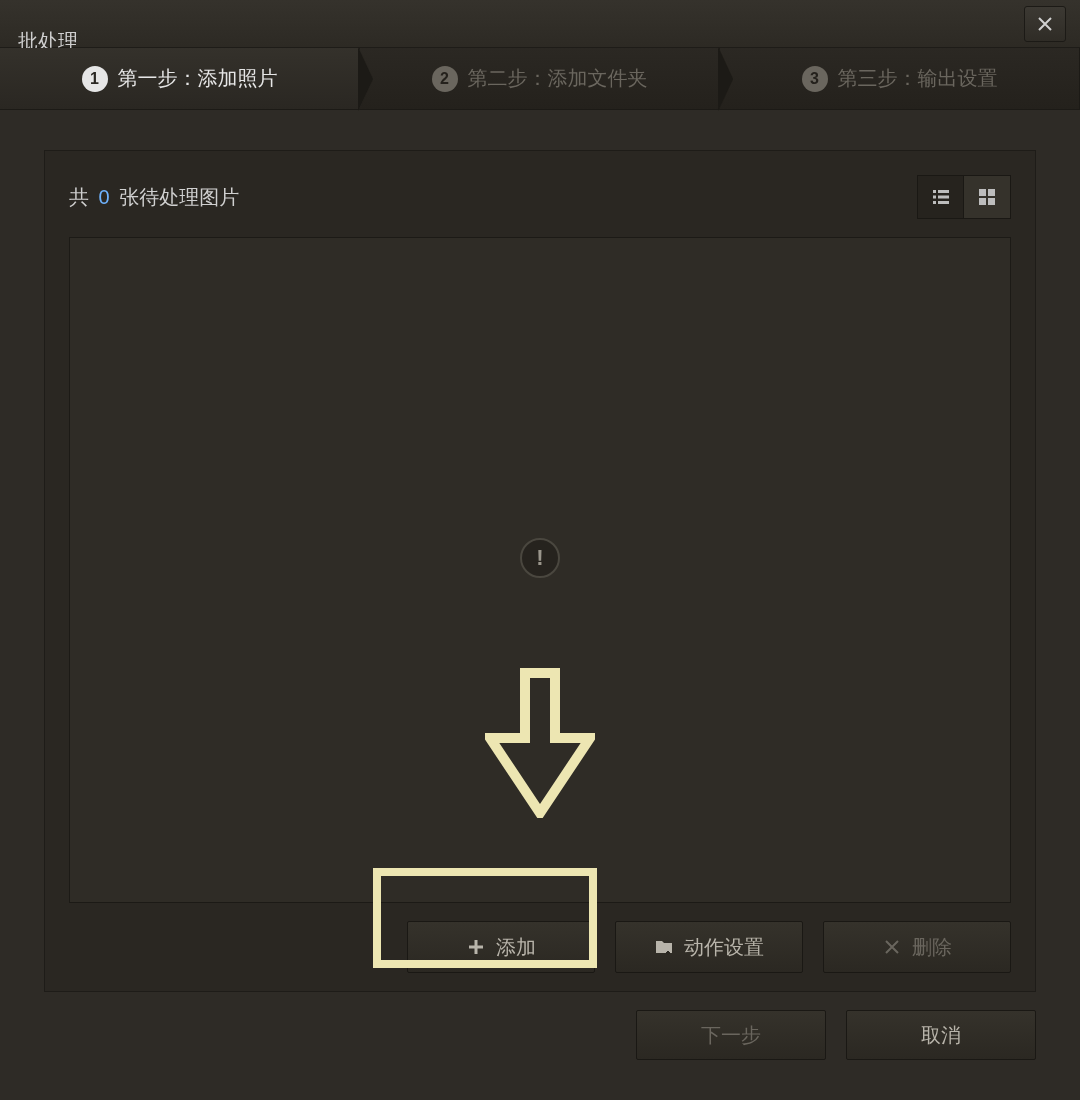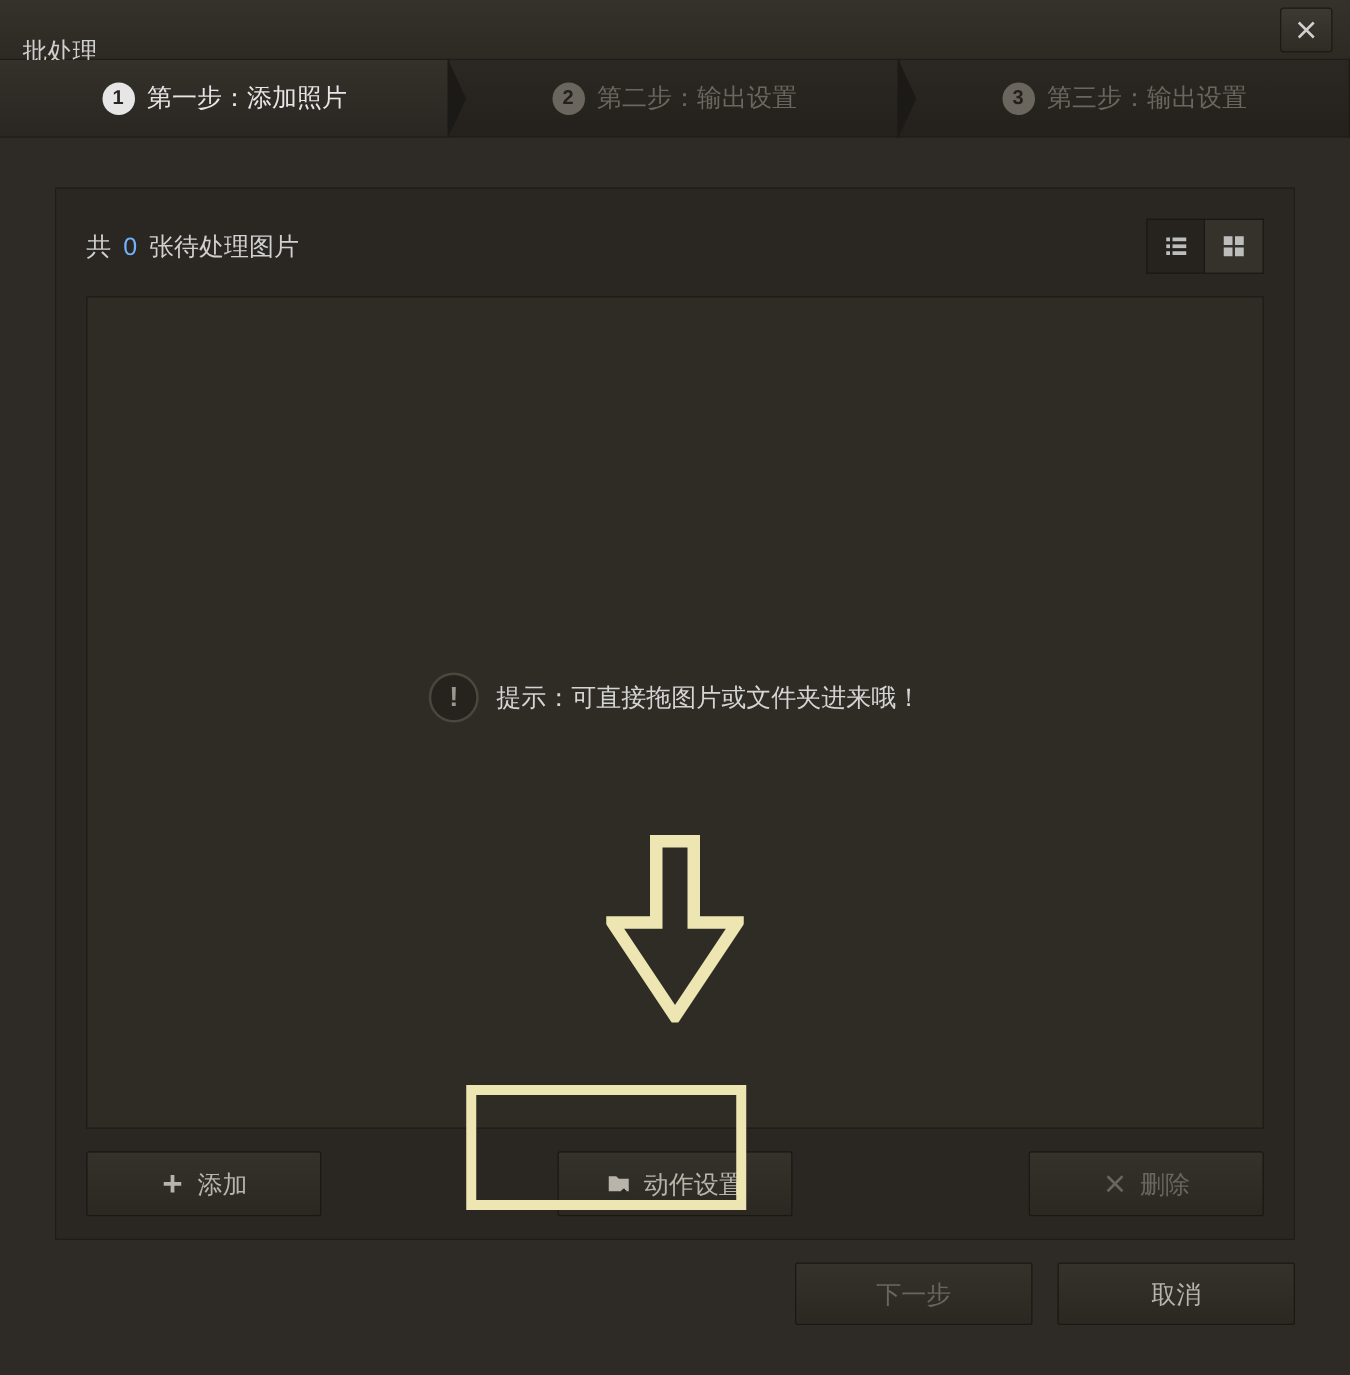--- a/index.html
+++ b/index.html
@@ -154,21 +154,21 @@
     position: absolute;
     left: 50%; transform: translateX(-50%);
     top: 430px;
     pointer-events: none;
   }
   .annot-arrow svg { width: 110px; height: 150px; }
 
   .action-row {
     display: flex;
     gap: 20px;
-    justify-content: space-between;
+    justify-content: flex-end;
     padding-top: 18px;
   }
   .btn {
     width: 188px; height: 52px;
     display: flex; align-items: center; justify-content: center; gap: 10px;
     background: linear-gradient(#35322b, #2b2822);
     border: 1px solid #1a1814;
     color: #b8b4aa;
     font-size: 20px;
     border-radius: 2px;
@@ -208,21 +208,21 @@
 </div>
 
 <div class="stepbar">
   <div class="step active">
     <span class="badge">1</span>
     <span>第一步：添加照片</span>
     <span class="chev"></span>
   </div>
   <div class="step">
     <span class="badge">2</span>
-    <span>第二步：输出设置</span>
+    <span>第二步：添加文件夹</span>
     <span class="chev"></span>
   </div>
   <div class="step">
     <span class="badge">3</span>
     <span>第三步：输出设置</span>
   </div>
 </div>
 
 <div class="content">
   <div class="content-header">
@@ -249,21 +249,20 @@
           <rect x="2" y="11" width="7" height="7" fill="currentColor"></rect>
             <rect x="11" y="11" width="7" height="7" fill="currentColor"></rect>
         </svg>
       </div>
     </div>
   </div>
 
   <div class="dropzone">
     <div class="hint">
       <div class="hint-icon">!</div>
-      <span>提示：可直接拖图片或文件夹进来哦！</span>
     </div>
 
     <div class="annot-arrow">
       <svg viewBox="0 0 110 150">
         <path d="M40 5 L70 5 L70 70 L105 70 L55 145 L5 70 L40 70 Z" fill="none" stroke="#ede6b2" stroke-width="10" stroke-linejoin="miter"></path>
       </svg>
     </div>
   </div>
 
   <div class="action-row">

